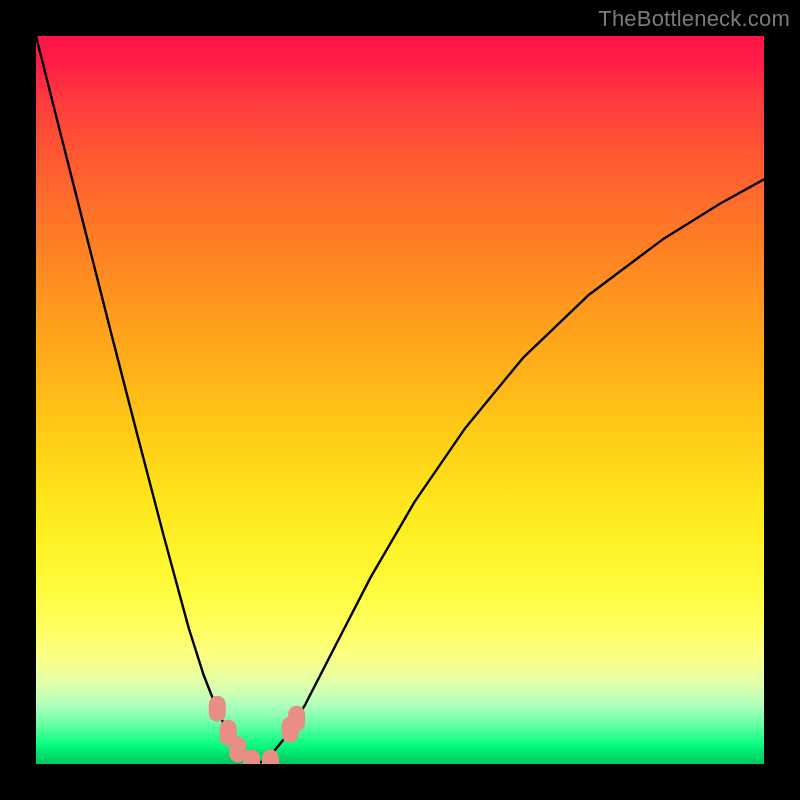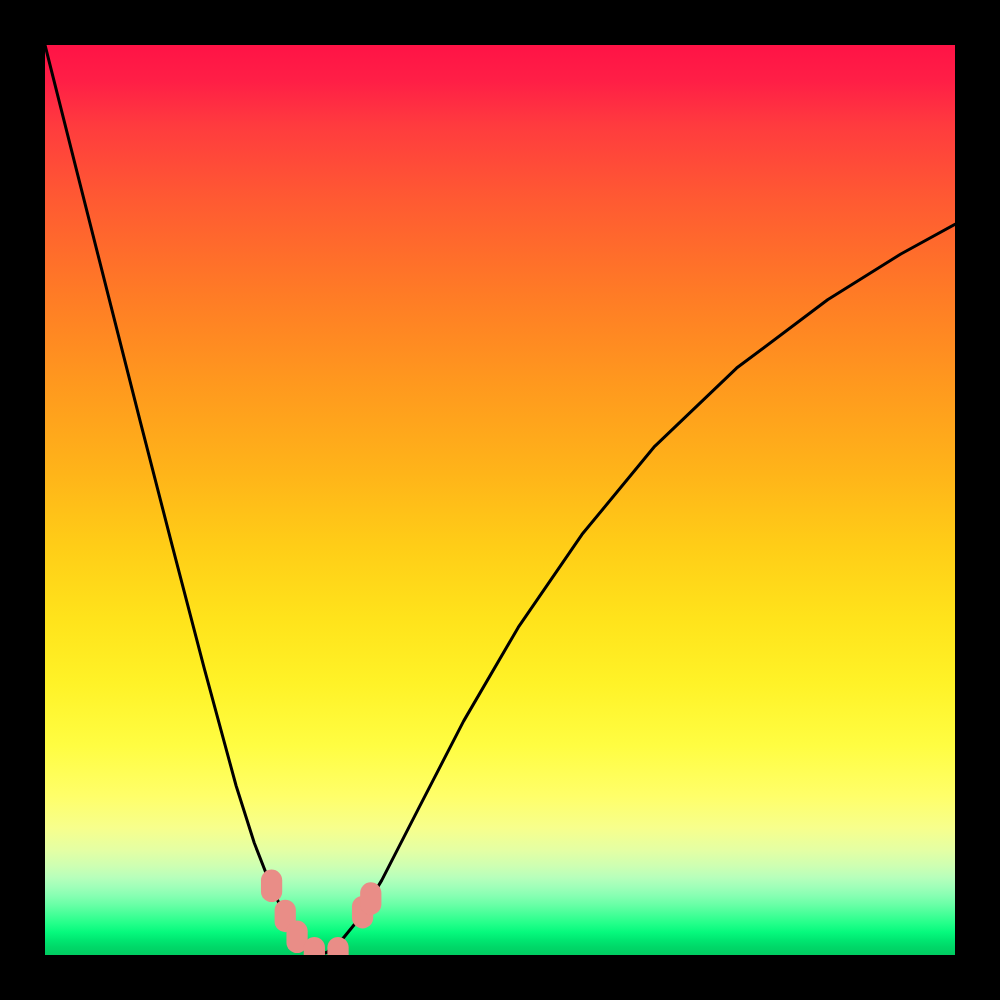--- a/index.html
+++ b/index.html
@@ -88,13 +88,14 @@
           <rect x="172.77" y="659.67" width="17" height="26" rx="8.5" ry="8.5" fill="#e98d87"></rect>
           <rect x="183.69" y="683.70" width="17" height="26" rx="8.5" ry="8.5" fill="#e98d87"></rect>
           <rect x="193.16" y="700.44" width="17" height="26" rx="8.5" ry="8.5" fill="#e98d87"></rect>
           <rect x="206.99" y="713.54" width="17" height="26" rx="8.5" ry="8.5" fill="#e98d87"></rect>
           <rect x="225.92" y="713.54" width="17" height="26" rx="8.5" ry="8.5" fill="#e98d87"></rect>
           <rect x="245.57" y="680.78" width="17" height="26" rx="8.5" ry="8.5" fill="#e98d87"></rect>
           <rect x="252.12" y="669.86" width="17" height="26" rx="8.5" ry="8.5" fill="#e98d87"></rect>
         </g>
     </svg>
   </div>
+  <div class="watermark">TheBottleneck.com</div>
 </div>
 
 </body></html>

